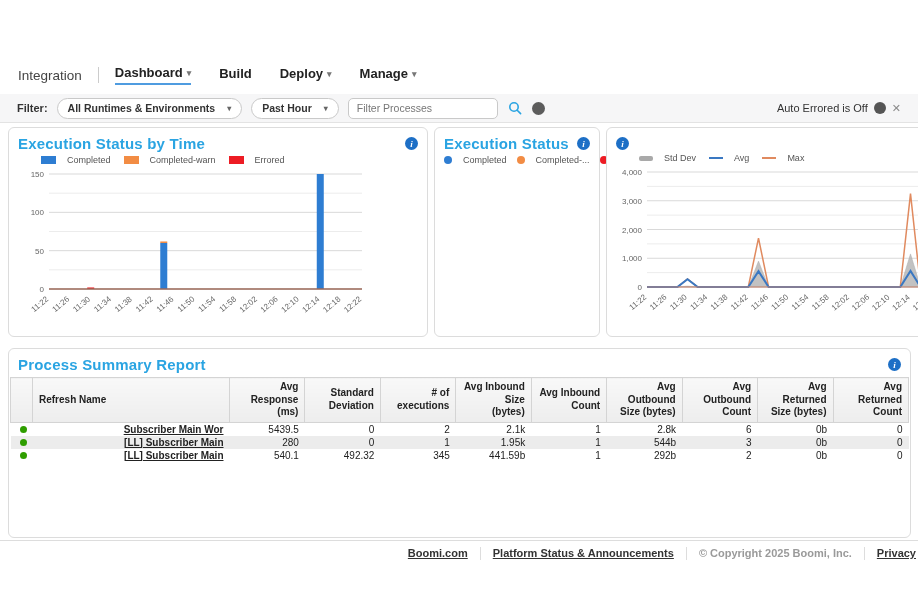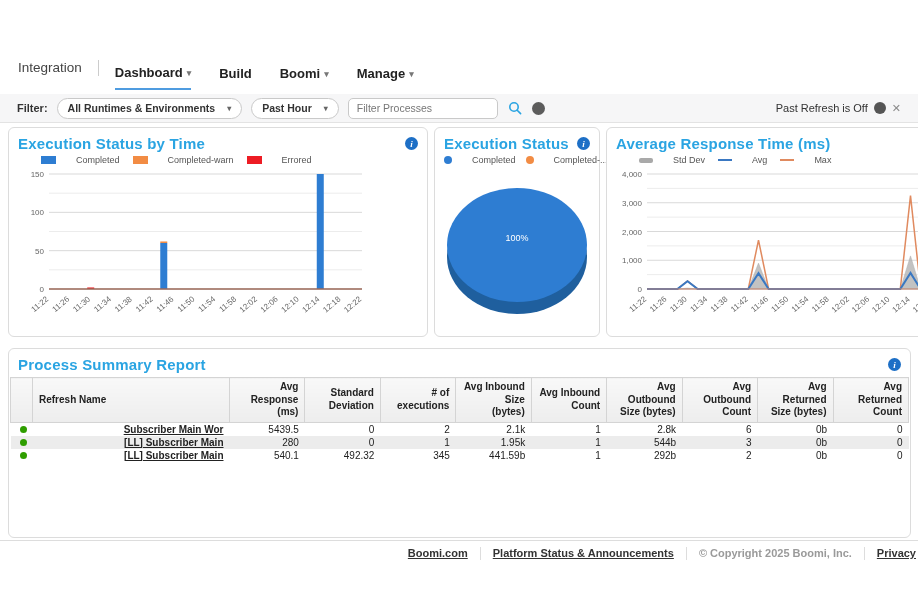--- a/index.html
+++ b/index.html
@@ -1,19 +1,19 @@
 <!DOCTYPE html>
 <html><head>
 <meta charset="utf-8">
 <style>
   html,body{margin:0;padding:0;background:#fff;}
   .page{position:relative;width:918px;height:612px;background:#fff;overflow:hidden;
         font-family:"Liberation Sans",sans-serif;color:#333;}
   
-  .nav{position:absolute;top:60px;left:0;right:0;height:30px;display:flex;
+  .nav{position:absolute;top:60px;left:0;right:0;height:30px;display:flex;align-items:center;
        padding-left:18px;}
   .nav-brand{font-size:13.5px;color:#444;margin-right:16px;}
   .nav-sep{width:1px;height:16px;background:#ccc;margin-right:16px;}
   .nav-item{font-size:13px;font-weight:bold;color:#222;margin-right:28px;display:flex;
             align-items:center;gap:4px;cursor:pointer;padding-bottom:3px;}
   .nav-item .caret{font-size:9px;color:#777;}
   .nav-item.active{border-bottom:2px solid #4f9ce0;}
   
   .filterbar{position:absolute;top:94px;left:0;right:0;height:28px;background:#f6f6f7;
              border-bottom:1px solid #e3e3e3;display:flex;align-items:center;padding:0 17px;gap:9px;}
@@ -34,21 +34,21 @@
   
   .panels{position:absolute;top:127px;left:8px;display:flex;gap:6px;}
   .panel{background:#fff;border:1px solid #dcdcdc;border-radius:6px;box-sizing:border-box;height:210px;}
   .panel-head{display:flex;justify-content:space-between;align-items:flex-start;padding:7px 9px 1px 9px;}
   .panel-title{color:#2aa4e2;font-size:15px;font-weight:bold;letter-spacing:.2px;}
   .info-icon{width:13px;height:13px;border-radius:50%;background:#1d6fc6;color:#fff;font-size:9px;
              display:flex;align-items:center;justify-content:center;font-style:italic;font-weight:bold;
              font-family:"Liberation Serif",serif;cursor:pointer;flex:0 0 auto;margin-top:2px;}
   .legend{display:flex;gap:13px;font-size:9px;color:#555;padding:2px 0 0 32px;align-items:center;}
   .legend.pie-legend{padding-left:9px;gap:10px;}
-  .legend-item{display:flex;align-items:center;gap:20px;cursor:pointer;white-space:nowrap;}
+  .legend-item{display:flex;align-items:center;gap:11px;cursor:pointer;white-space:nowrap;}
   .sw-rect{width:15px;height:8px;display:inline-block;}
   .sw-dot{width:8px;height:8px;border-radius:50%;display:inline-block;}
   .sw-line{width:14px;height:2px;display:inline-block;}
   .sw-band{width:14px;height:5px;border-radius:2px;display:inline-block;}
   .chart-wrap{padding:2px 6px 0 6px;}
   
   .report{position:absolute;top:348px;left:8px;width:903px;height:190px;background:#fff;
           border:1px solid #dcdcdc;border-radius:6px;box-sizing:border-box;}
   .report-head{display:flex;justify-content:space-between;align-items:flex-start;padding:7px 9px 4px 9px;}
   table.grid{width:calc(100% - 2px);margin:0 1px;border-collapse:collapse;table-layout:fixed;font-size:10px;}
@@ -80,21 +80,21 @@
     <span class="nav-brand">Integration</span>
     <span class="nav-sep"></span>
     <span class="nav-item active">
       <span>Dashboard</span>
       <span class="caret">▾</span>
     </span>
     <span class="nav-item">
       <span>Build</span>
     </span>
     <span class="nav-item">
-      <span>Boomi</span>
+      <span>Deploy</span>
       <span class="caret">▾</span>
     </span>
     <span class="nav-item">
       <span>Manage</span>
       <span class="caret">▾</span>
     </span>
   </div>
 
   <div class="filterbar">
     <span class="filter-label">Filter:</span>
@@ -108,21 +108,21 @@
     </span>
     <input class="filter-input" placeholder="Filter Processes" style="">
     <span class="search-btn">
       <svg width="14" height="14" viewBox="0 0 14 14">
         <circle cx="6" cy="6" r="4.2" fill="none" stroke="#2aa4e2" stroke-width="1.6"></circle>
         <line x1="9.2" y1="9.2" x2="12.6" y2="12.6" stroke="#2aa4e2" stroke-width="1.6" stroke-linecap="round"></line>
       </svg>
     </span>
     <span class="gray-dot"></span>
     <span class="auto-refresh">
-      <span>Past Refresh is Off</span>
+      <span>Auto Errored is Off</span>
       <span class="ar-toggle"></span>
       <span class="ar-close">✕</span>
     </span>
   </div>
 
   <div class="panels">
 
     <div class="panel" style="width:420px;">
       <div class="panel-head">
         <span class="panel-title">Execution Status by Time</span>
@@ -192,32 +192,24 @@
           </span>
           <span class="legend-item">
             <span class="sw-dot" style="background: rgb(242, 140, 68);"></span>
             <span>Completed-...</span>
           </span>
           <span class="legend-item">
             <span class="sw-dot" style="background: rgb(237, 28, 36);"></span>
             <span>Errored</span>
           </span>
         </div>
-      <div class="chart-wrap" style="padding-left:8px;">
-        <svg width="148" height="158">
-          <ellipse cx="74" cy="90" rx="70" ry="57" fill="#1f5f9e"></ellipse>
-          <ellipse cx="74" cy="78" rx="70" ry="57" fill="#2e7dd2"></ellipse>
-          <text x="74" y="74" text-anchor="middle" font-size="9" fill="#ffffff">100%</text>
-        </svg>
-      </div>
     </div>
 
     <div class="panel" style="width:358px;">
       <div class="panel-head">
-        <span class="panel-title">Average Response Time (ms)</span>
         <span class="info-icon">i</span>
       </div>
       <div class="legend" id="legend-2">
           <span class="legend-item">
             <span class="sw-band" style="background: rgb(169, 169, 169);"></span>
             <span>Std Dev</span>
           </span>
           <span class="legend-item">
             <span class="sw-line" style="background: rgb(58, 120, 194);"></span>
             <span>Avg</span>

